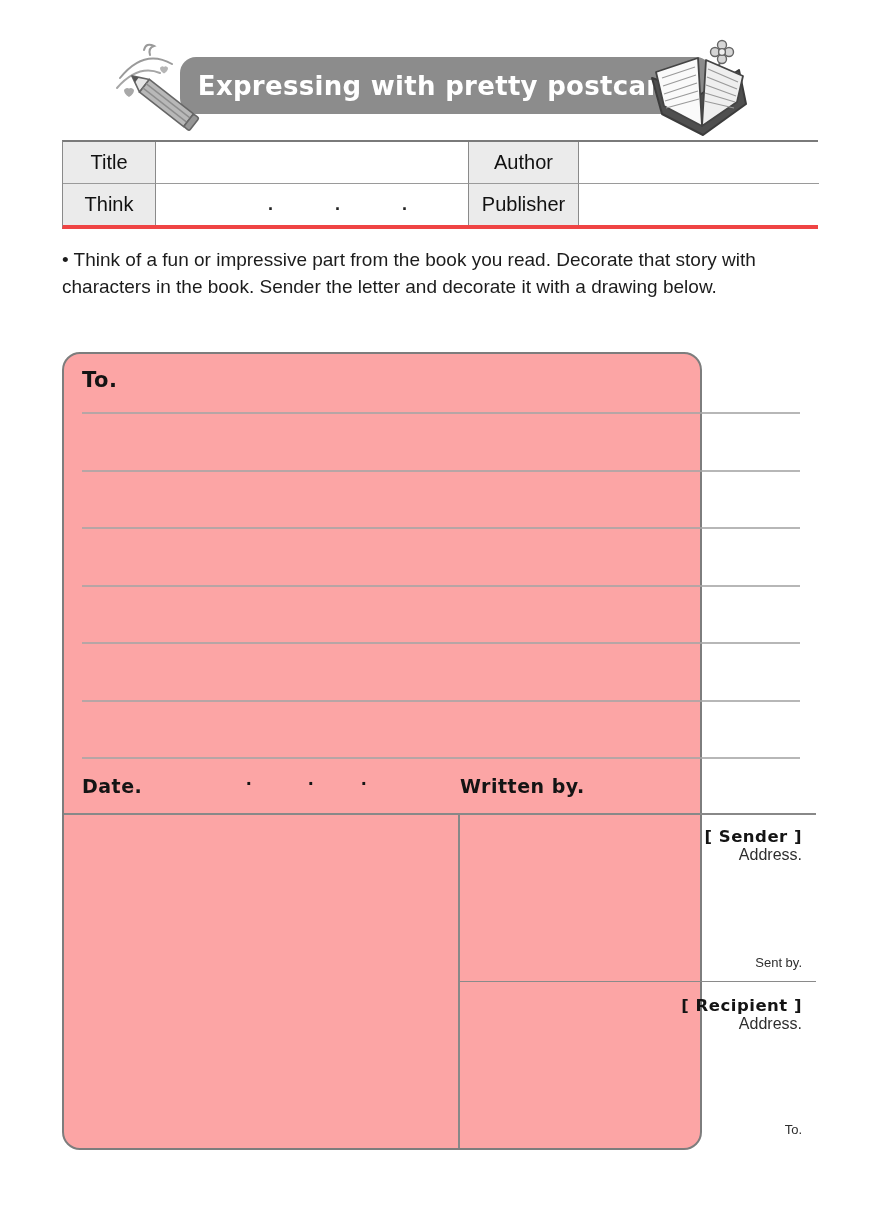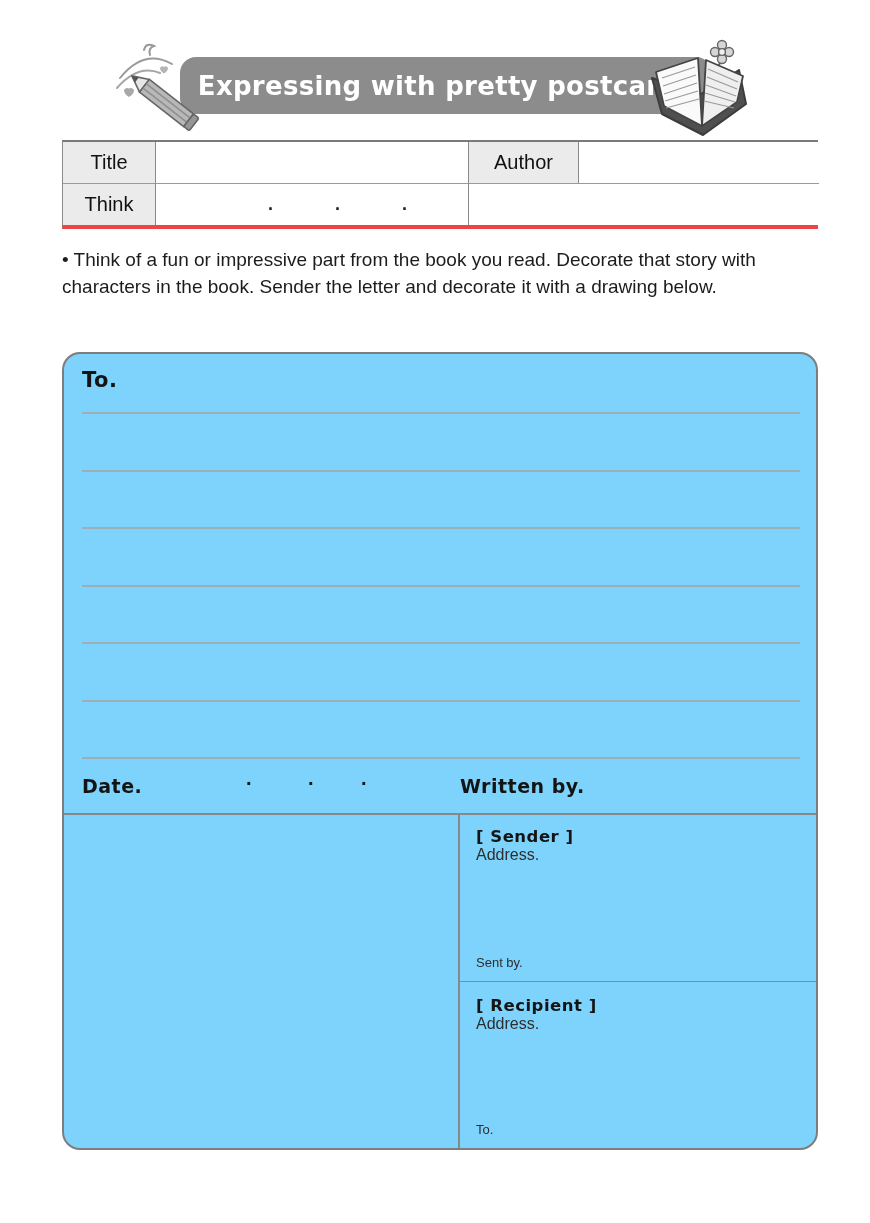--- a/index.html
+++ b/index.html
@@ -38,39 +38,39 @@
   .date-dots-cell { padding-left:112px; column-gap:62px; font-weight:bold; font-size:18px; color:#222; }
 
   
   .instructions {
     position:absolute; left:62px; top:247px; width:756px;
     font-size:19px; line-height:26.5px; color:#1c1c1c; text-align:left;
   }
 
   
   .postcard {
-    position:absolute; left:62px; top:352px; width:756px; height:798px;
-    border:2px solid #7d7d7d; border-radius:18px; background:#7dd3fc;
+    position:absolute; left:62px; top:352px; width:640px; height:798px;
+    border:2px solid #7d7d7d; border-radius:18px; background:#fca5a5;
   }
   .hand { font-family:"DejaVu Sans", sans-serif; font-weight:bold; letter-spacing:0.5px; color:#141414; }
   .to-label { position:absolute; left:18px; top:14px; font-size:21px; }
   .writing-lines { position:absolute; inset:0; }
   .writing-line { position:absolute; left:18px; width:718px; height:2px; background:#a5a5a5; opacity:0.8; }
 
   .pc-date-label   { position:absolute; left:18px;  top:421px; font-size:19px; }
   .pc-dot          { position:absolute; top:413px; font-size:20px; font-weight:bold; color:#141414; }
   .pc-dot.d1 { left:182px; } .pc-dot.d2 { left:244px; } .pc-dot.d3 { left:297px; }
   .pc-written-label{ position:absolute; left:396px; top:421px; font-size:19px; }
 
   .addr-top-border { position:absolute; left:0; top:459px; width:752px; height:2px; background:#888; }
   .v-divider       { position:absolute; left:394px; top:459px; width:2px; height:335px; background:#888; }
   .drawing-area    { position:absolute; left:0; top:461px; width:394px; height:333px; }
 
   .addr-block { position:absolute; left:396px; width:356px; display:flex; flex-direction:column;
-                padding:12px 14px 11px 16px; }
+                padding:12px 14px 11px 16px;align-items:flex-end; }
   .sender-block    { top:461px; height:167px; border-bottom:1.5px solid #8a8a8a; }
   .recipient-block { top:629.5px; height:164.5px; }
   .addr-header { font-size:16.5px; }
   .addr-label  { font-size:16px; color:#2e2e2e; }
   .addr-bottom { font-size:13px; color:#2e2e2e; margin-top:auto; }
 
   svg { display:block; width:100%; height:100%; }
 </style>
 </head>
 <body>
@@ -132,20 +132,21 @@
     <div class="cell row1"></div>
     <div class="cell lbl row1">Author</div>
     <div class="cell row1 last"></div>
 
     <div class="cell lbl">Think</div>
     <div class="cell date-dots-cell">
       <span>.</span>
       <span>.</span>
       <span>.</span>
     </div>
+    <div class="cell lbl">Publisher</div>
     <div class="cell last"></div>
   </div>
 
   <div class="instructions">
     <div>• Think of a fun or impressive part from the book you read. Decorate that story with</div>
     <div>characters in the book. Sender the letter and decorate it with a drawing below.</div>
   </div>
 
   <div class="postcard">
 

